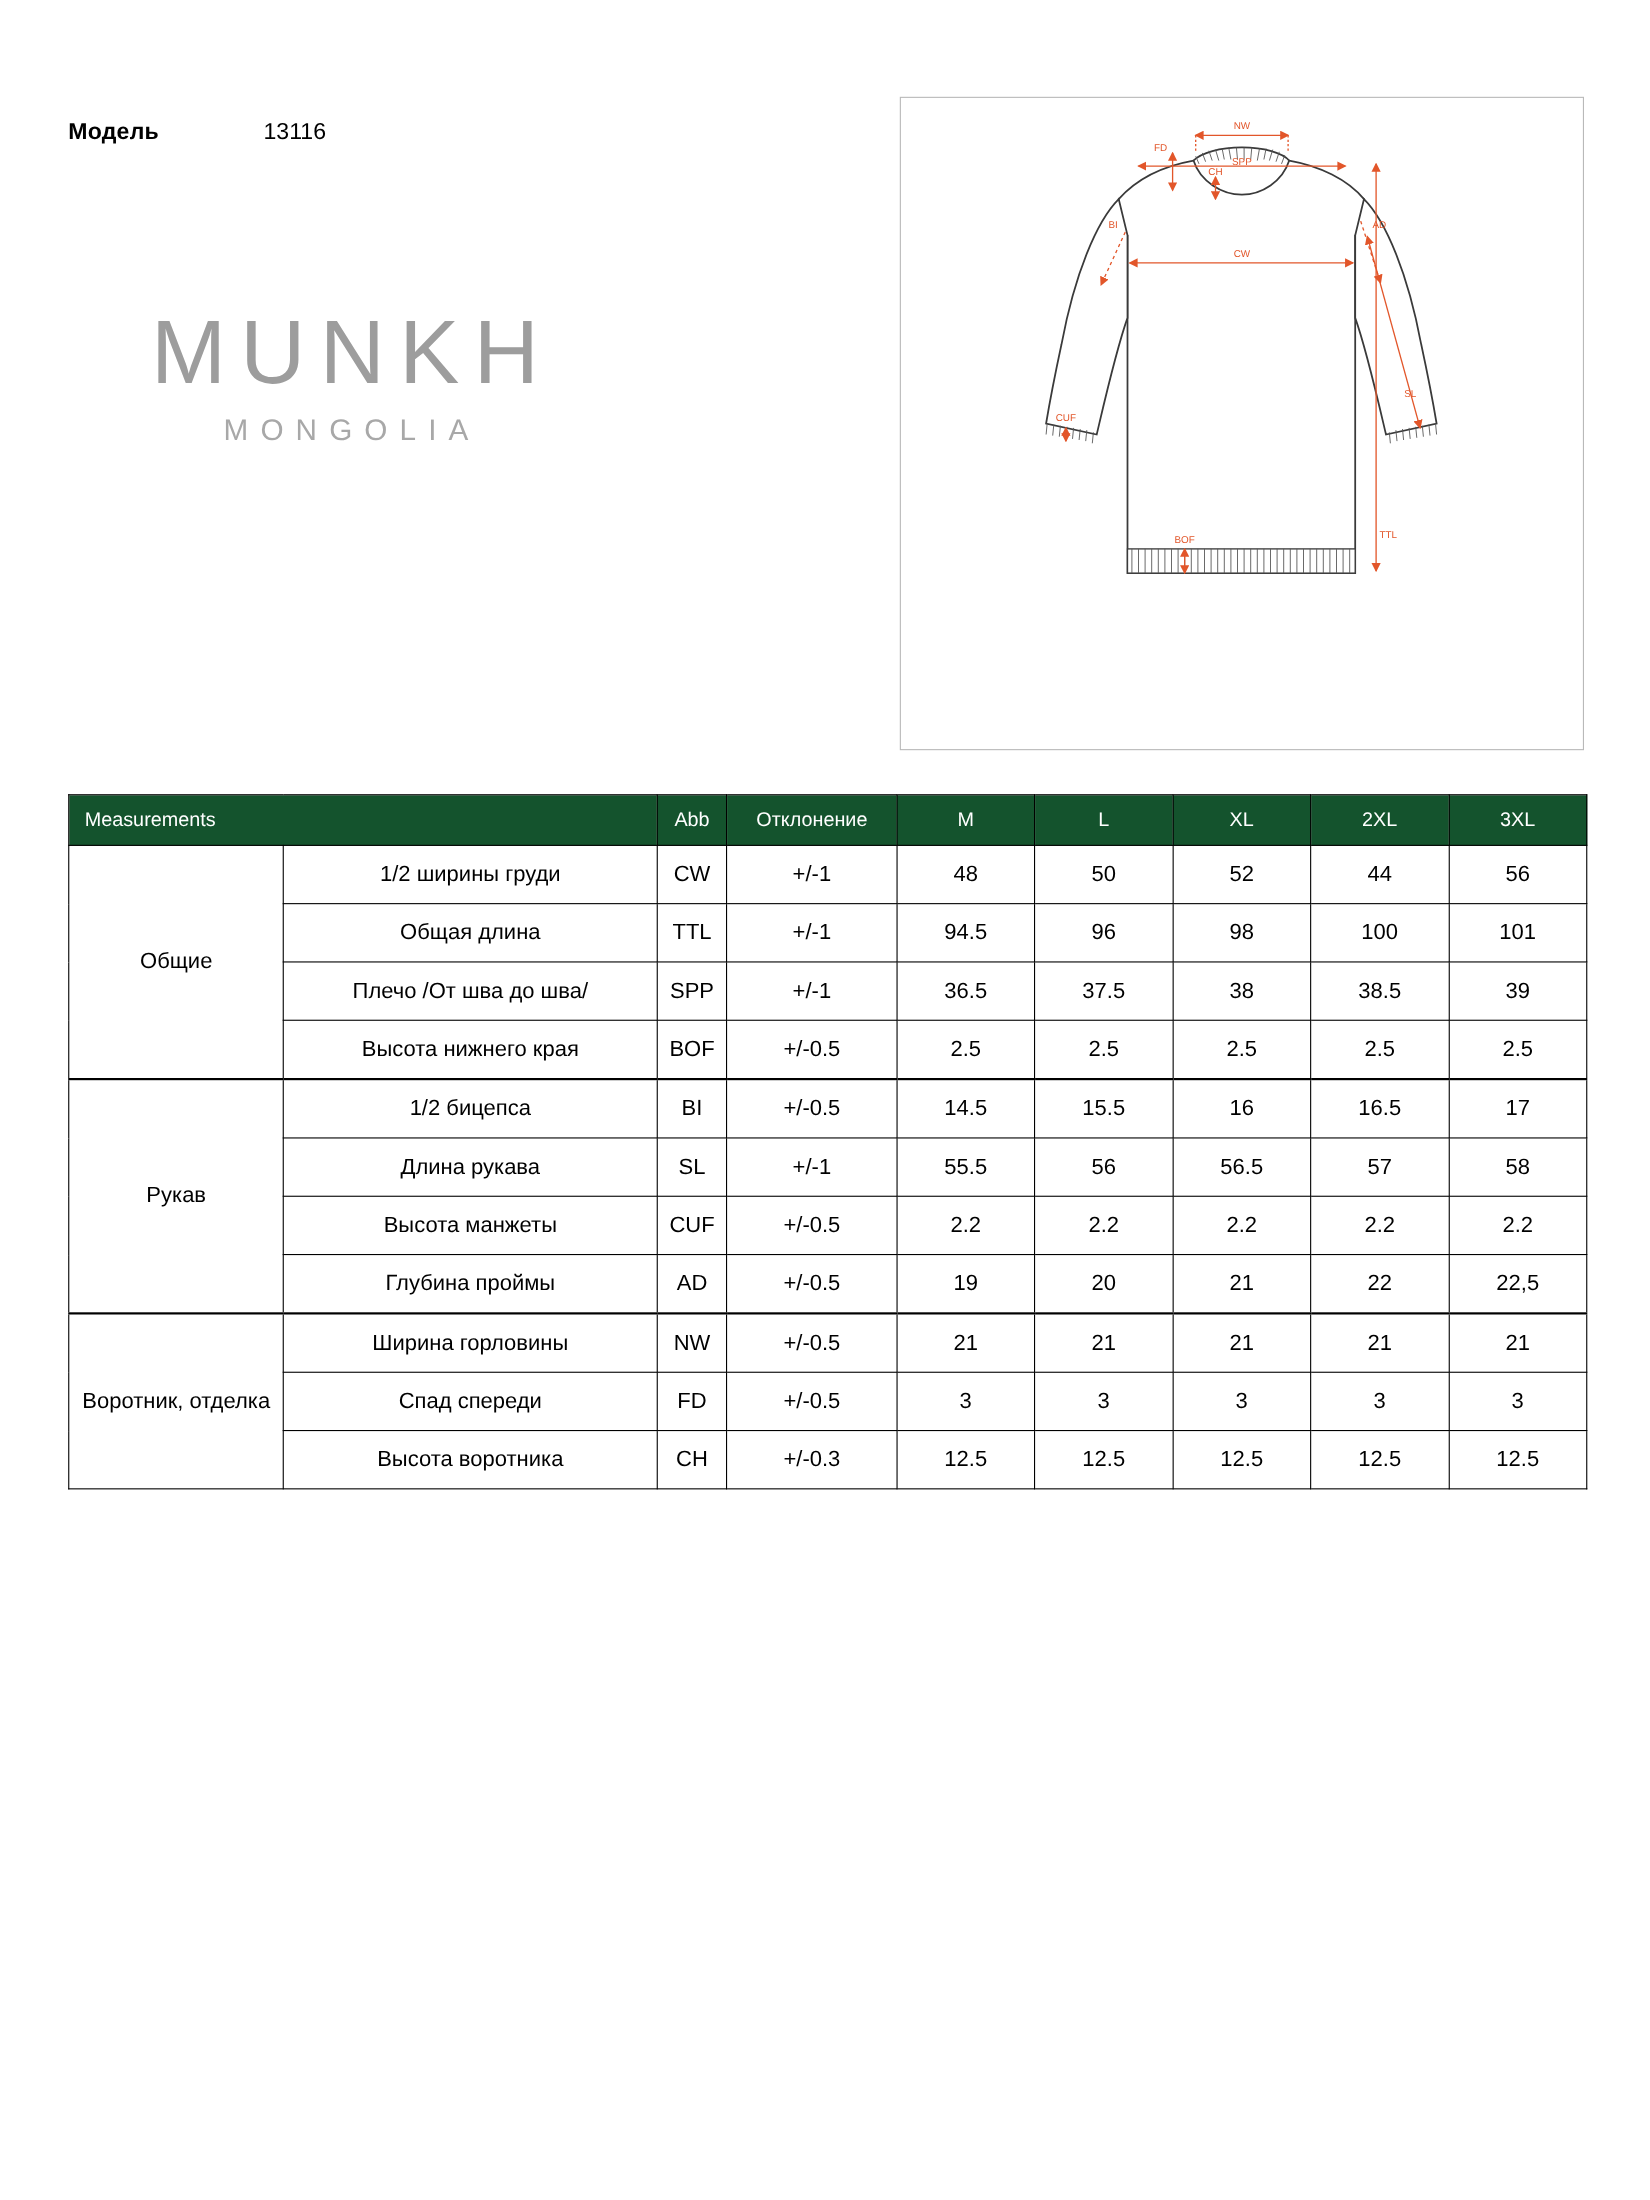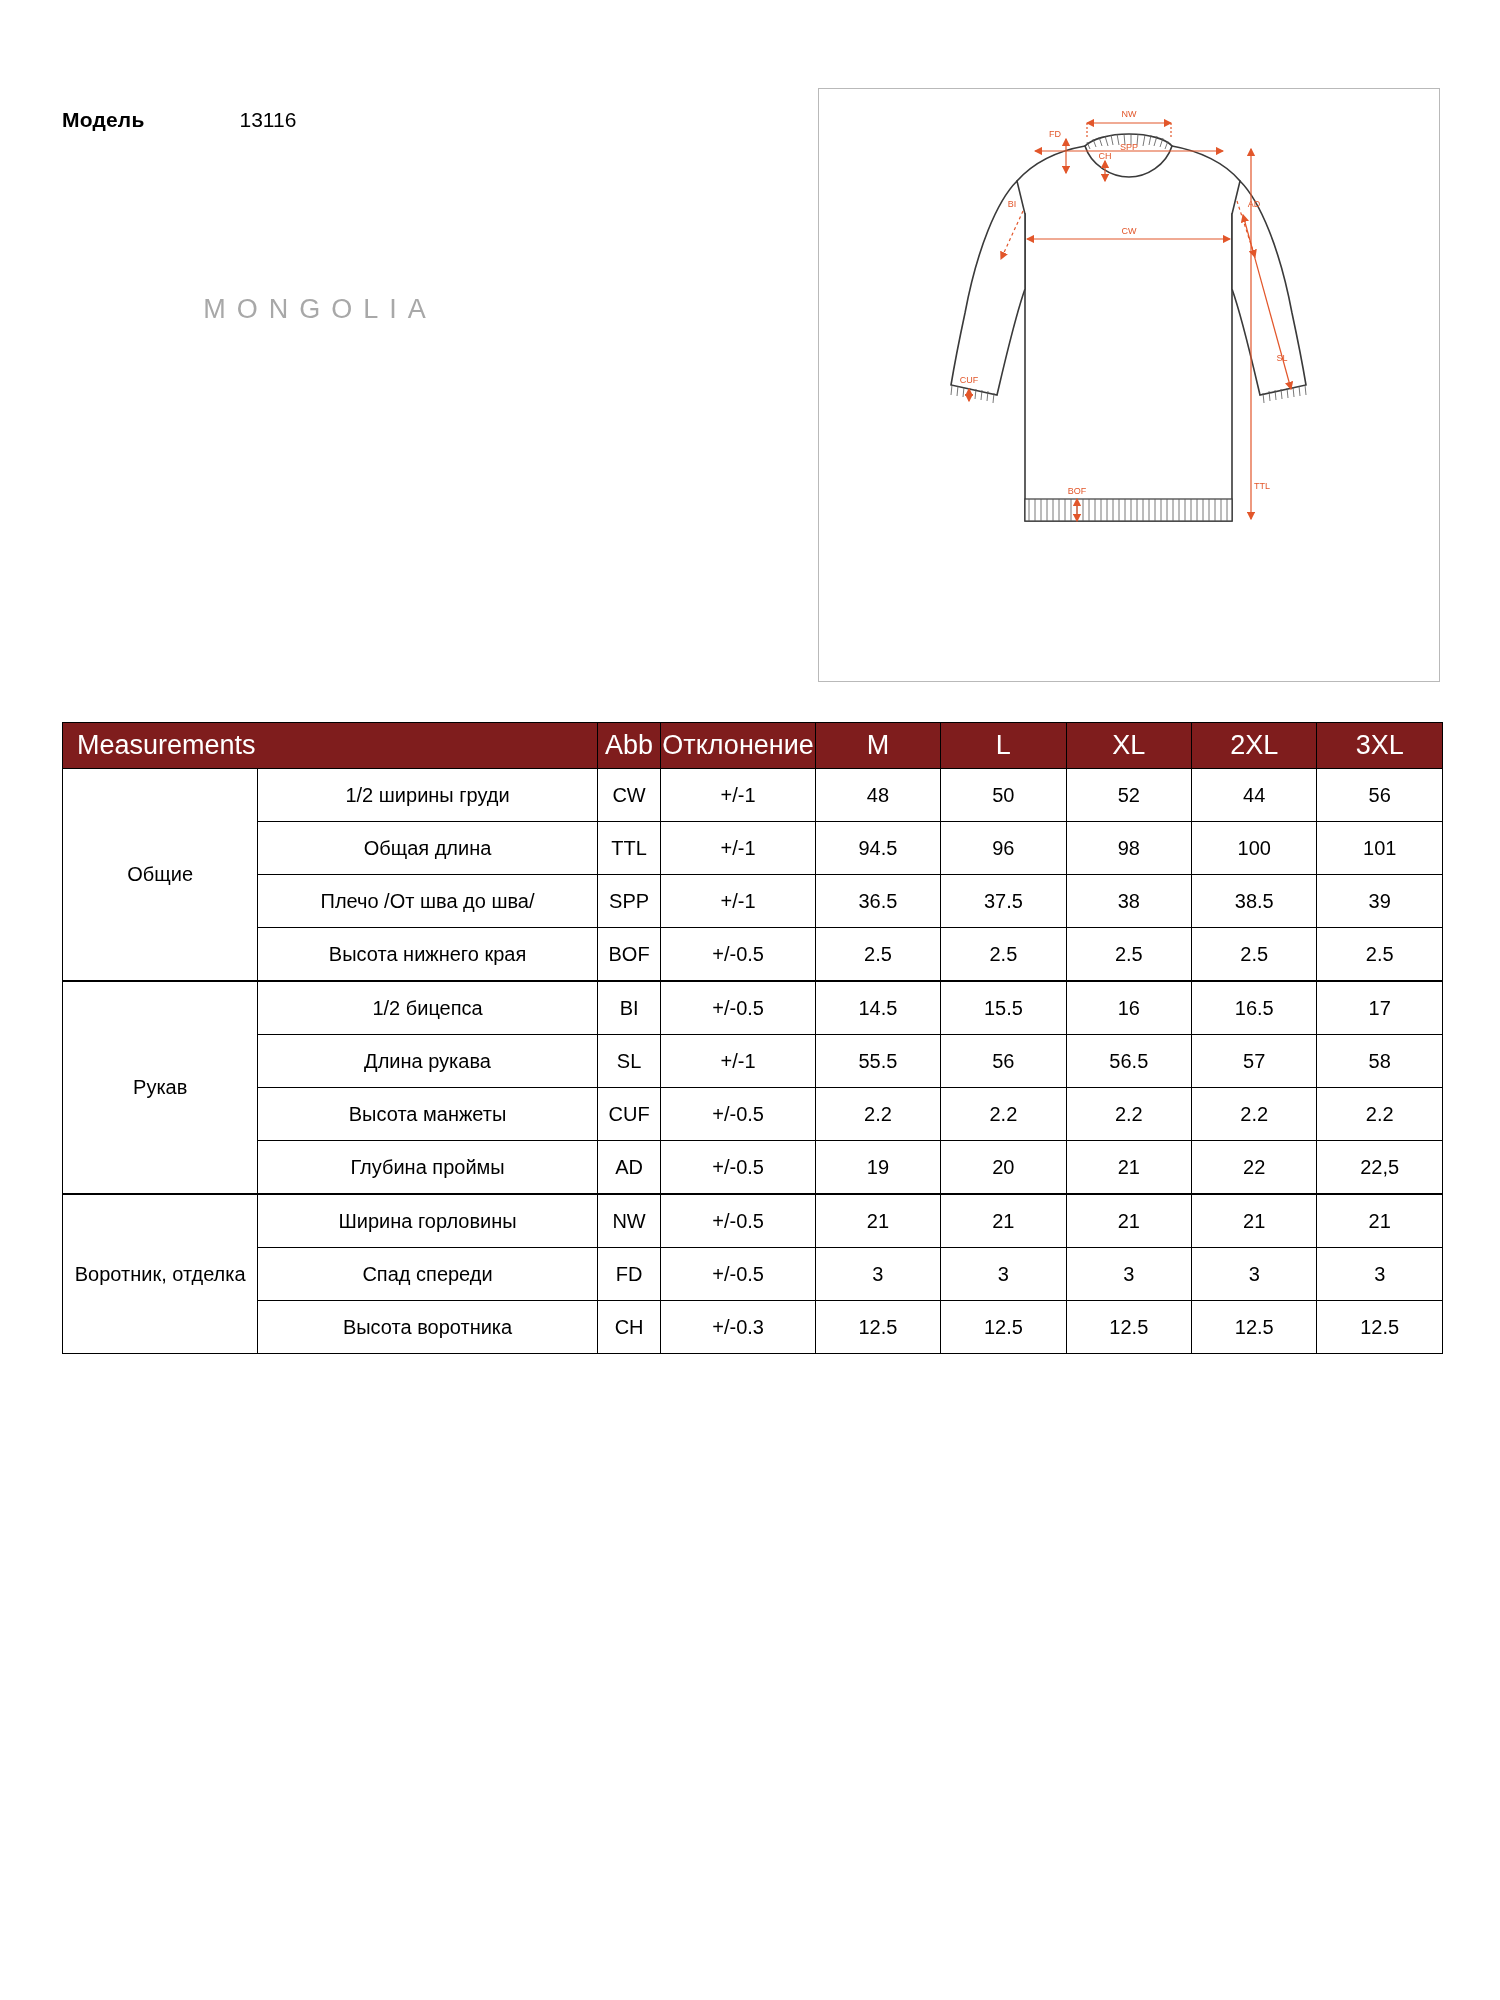--- a/index.html
+++ b/index.html
@@ -93,24 +93,24 @@
     border: 1px solid #000000;
     font-size: 20px;
     font-weight: normal;
     padding: 0;
     height: 52px;
     text-align: center;
     vertical-align: middle;
     background: #ffffff;
   }
   table.spec thead th {
-    background: #7f1d1d;
+    background: #14532d;
     color: #ffffff;
     height: 45px;
-    font-size: 27px;
+    font-size: 18px;
     border: 1px solid #000000;
   }
   thead th.th-meas {
     text-align: left;
     padding-left: 14px;
   }
   td.group {
     width: 190px;
     font-size: 20px;
     text-align: center;
@@ -137,20 +137,21 @@
 <body>
 
 <div class="page">
 
   <div class="model-row">
     <span class="model-label">Модель</span>
     <span class="model-value">13116</span>
   </div>
 
   <div class="logo-block">
+    <div class="logo-main">MUNKH</div>
     <div class="logo-sub">MONGOLIA</div>
   </div>
 
   <div class="drawing-box">
     <svg viewBox="0 0 620 592" xmlns="http://www.w3.org/2000/svg">
       <defs>
         <marker id="arr" markerWidth="7" markerHeight="7" refX="6" refY="3.5" orient="auto">
           <path d="M0,0 L7,3.5 L0,7 z" fill="#e2562a"></path>
         </marker>
         <marker id="arrS" markerWidth="7" markerHeight="7" refX="1" refY="3.5" orient="auto">

